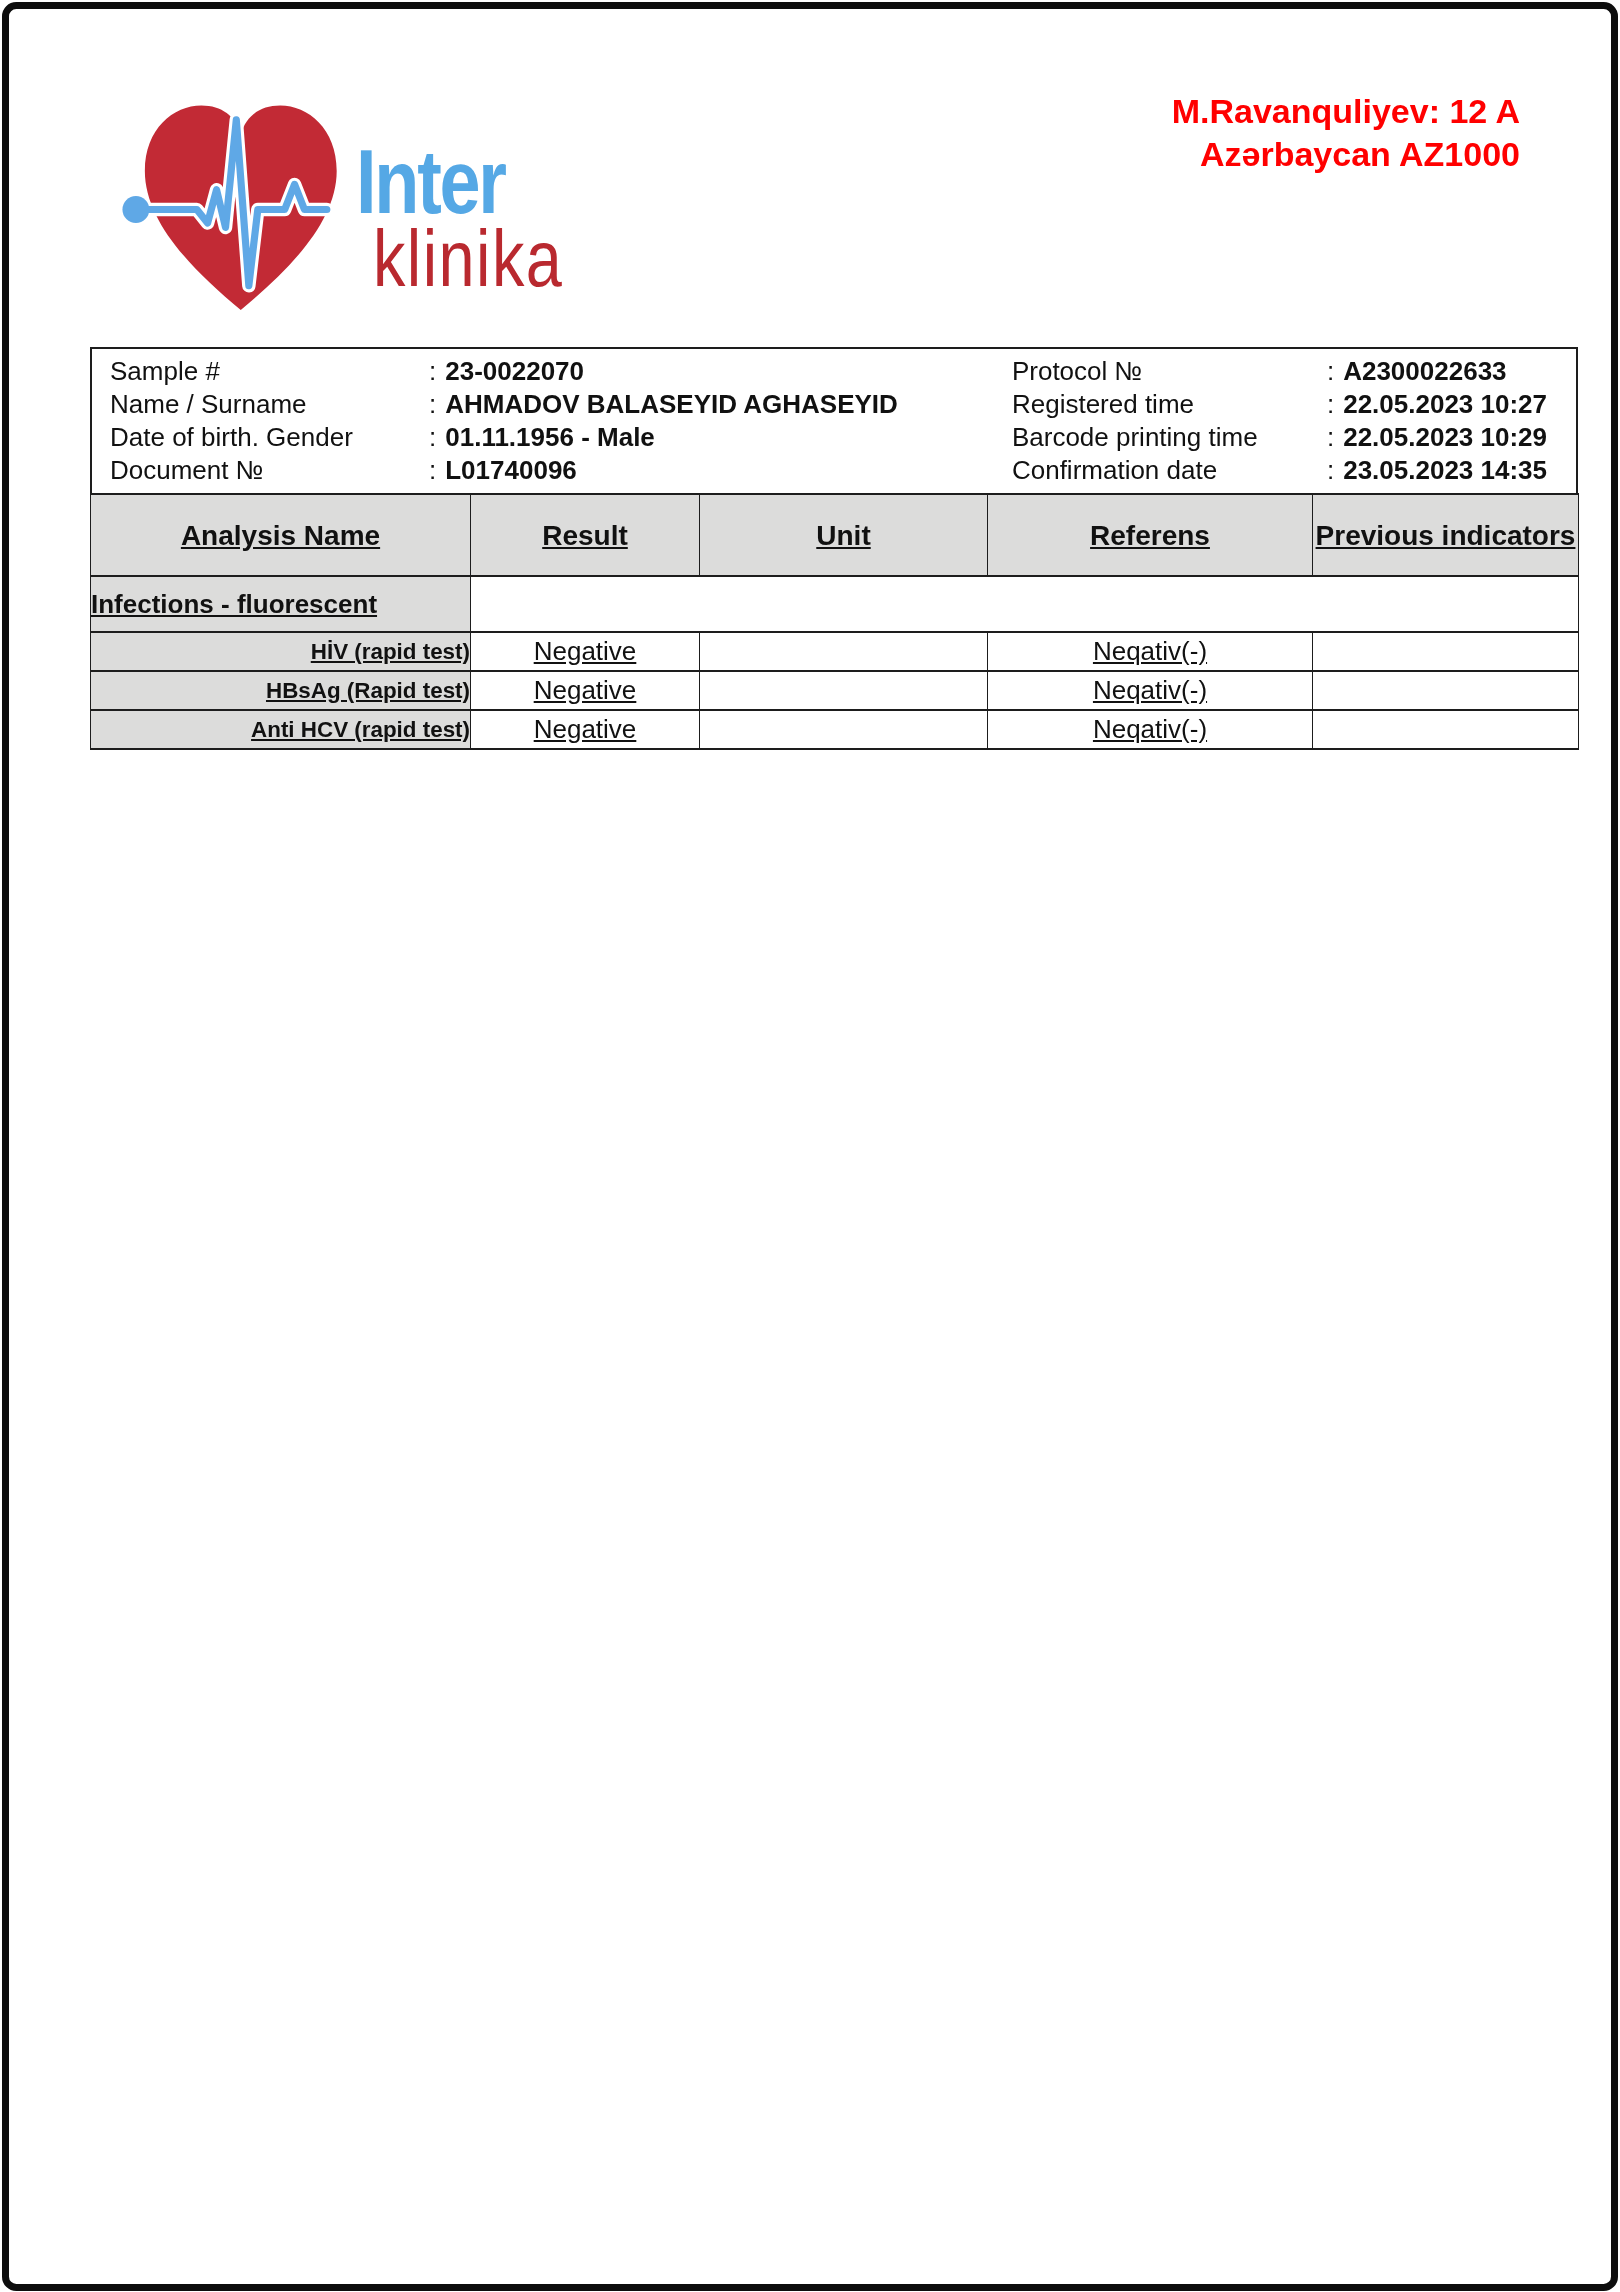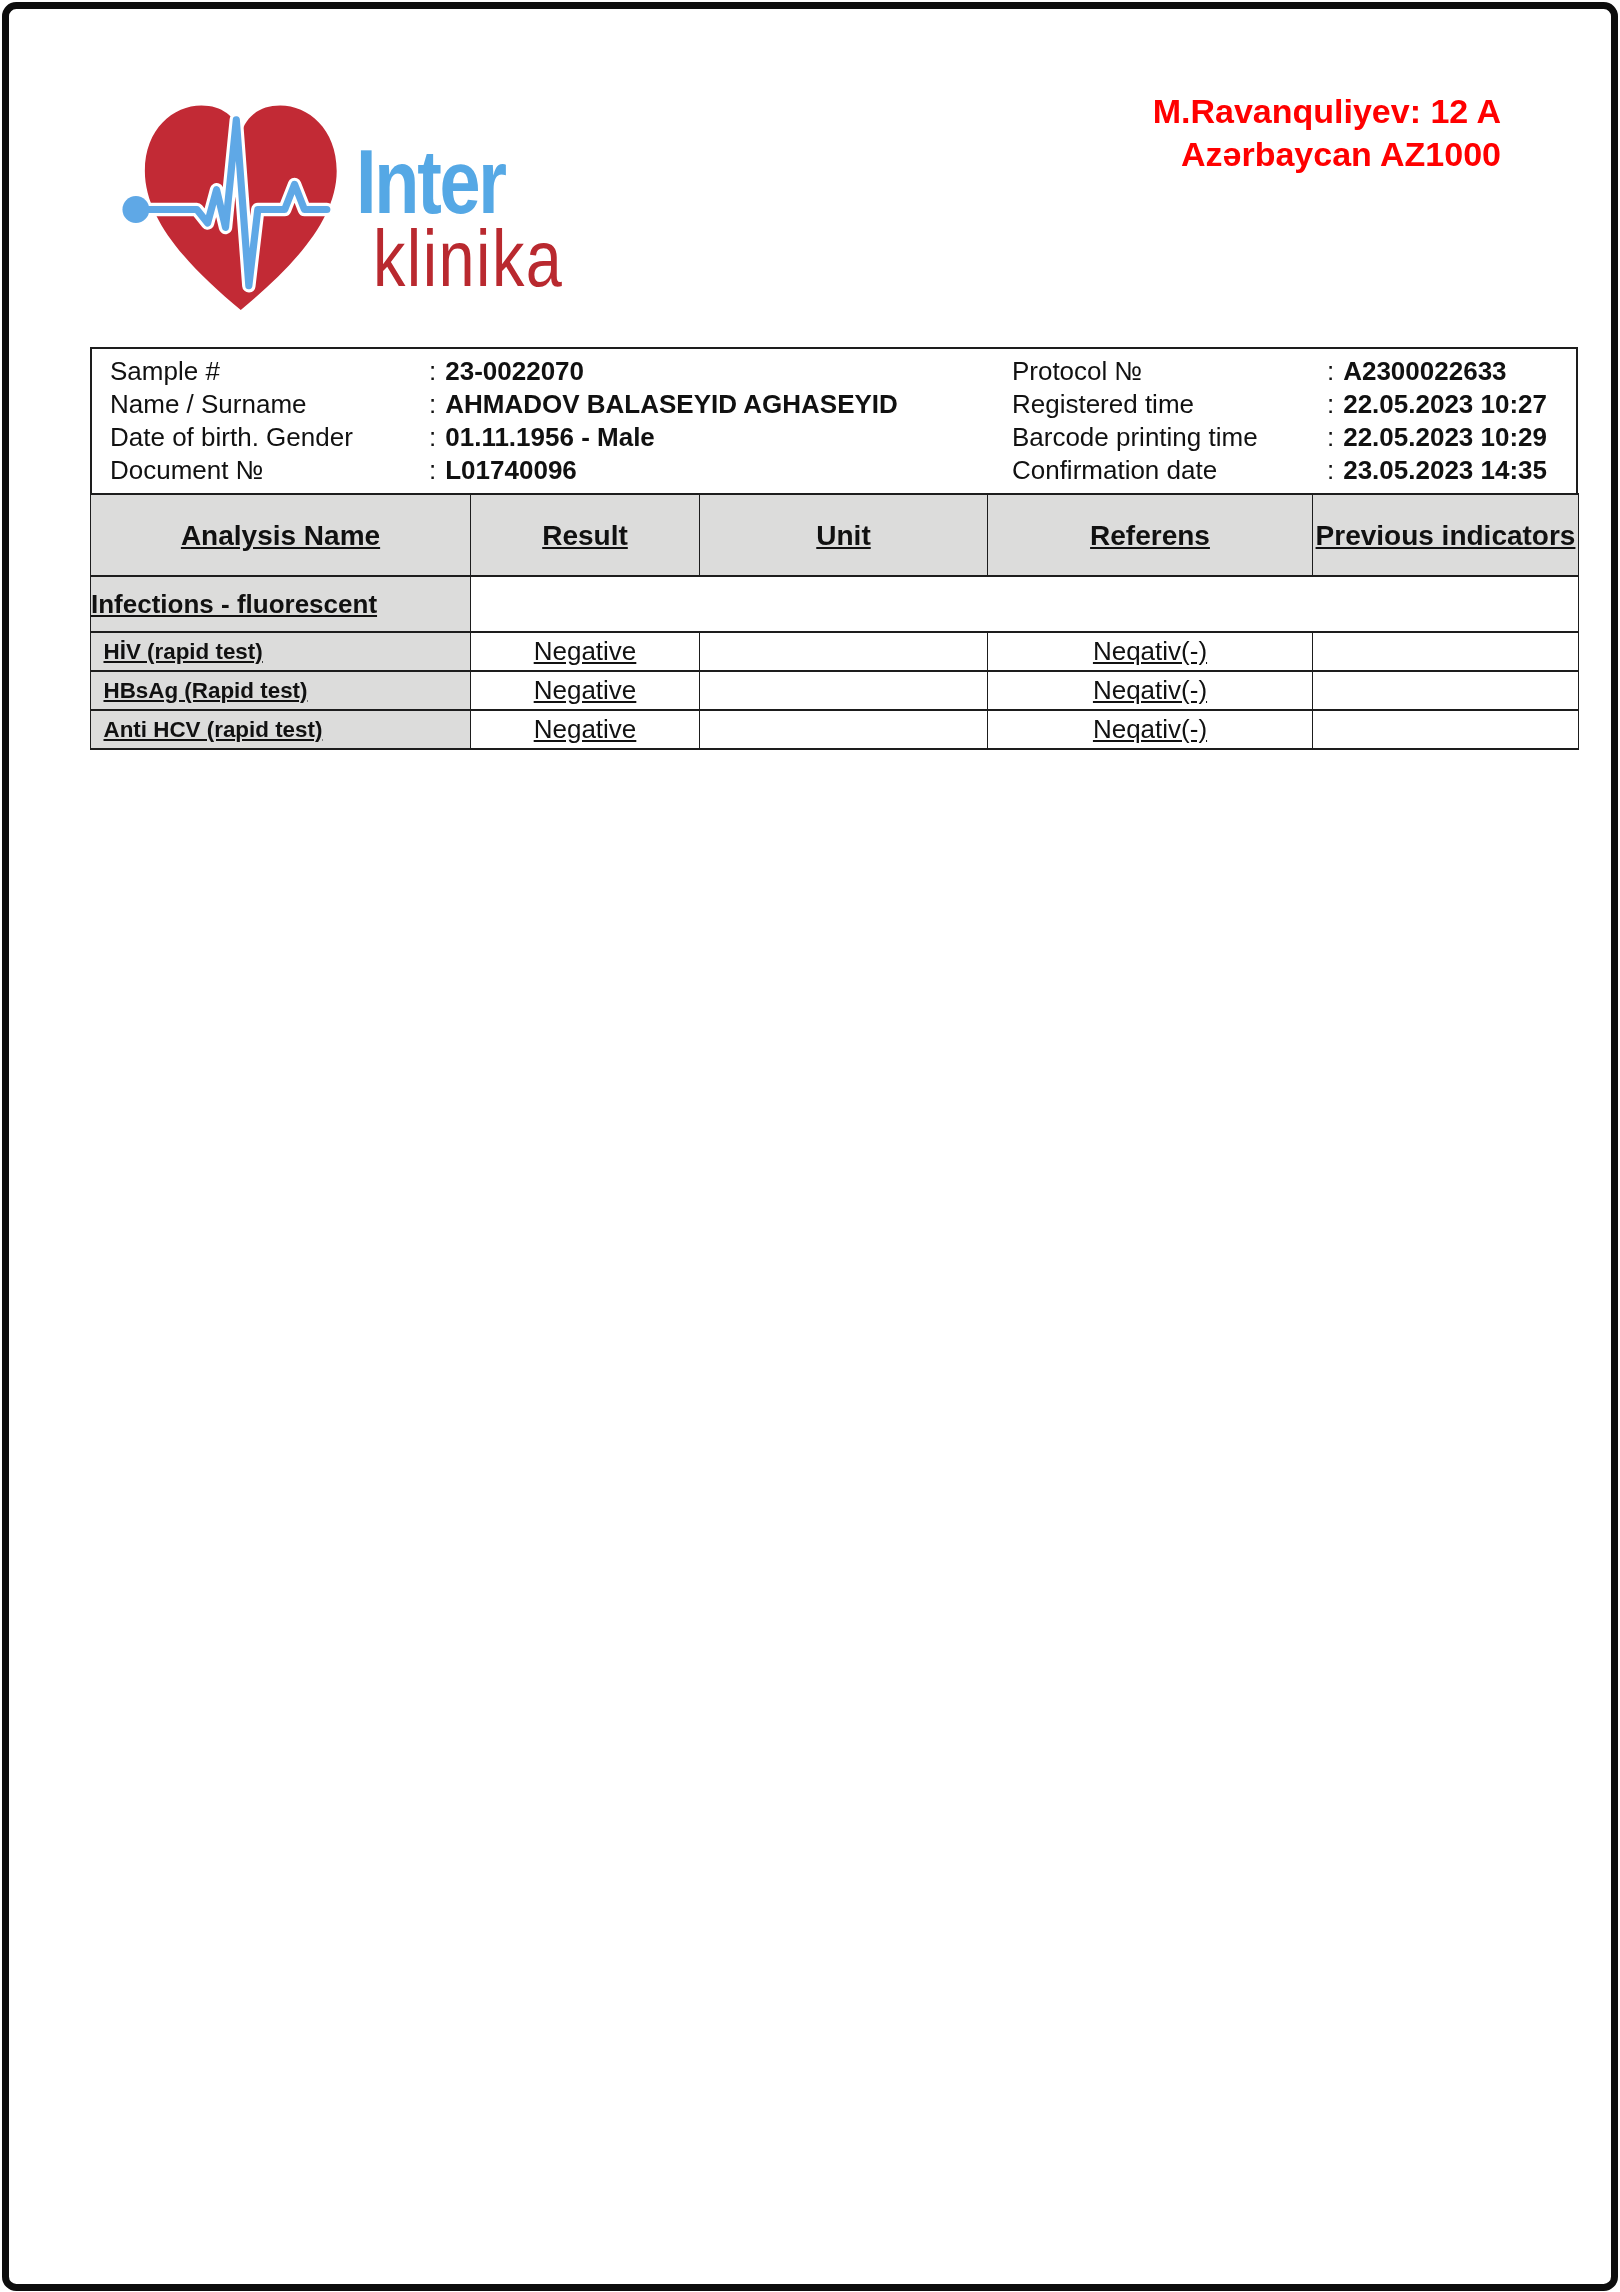--- a/index.html
+++ b/index.html
@@ -36,21 +36,21 @@
   }
   .logo-klinika{
     position:absolute; left:373px; top:219px;
     font-size:79px; line-height:79px; font-weight:400;
     color:var(--klinika-red);
     letter-spacing:1.8px;
     transform:scaleX(0.82); transform-origin:left top;
   }
   
   .contact{
-    position:absolute; right:119px; top:90px;
+    position:absolute; right:100px; top:90px;
     text-align:right;
     color:var(--red-text);
     font-weight:700;
     font-size:34px; line-height:43px;
   }
   
   .info-box{
     position:absolute; left:90px; top:347px;
     width:1488px; height:148px;
     border:2.7px solid var(--border-dark);
@@ -90,21 +90,21 @@
   }
   .section-cell{
     background:var(--table-gray);
     font-size:26px; font-weight:700;
     vertical-align:middle;
     height:56px;
   }
   .name-cell{
     background:var(--table-gray);
     font-size:22.4px; font-weight:700;
-    text-align:left; vertical-align:middle;
+    text-align:right; vertical-align:middle;
     padding-left:12.5px !important;
     height:39px;
   }
   .center-cell{
     font-size:26px; font-weight:400;
     text-align:center; vertical-align:middle;
   }
 </style>
 </head>
 <body>

